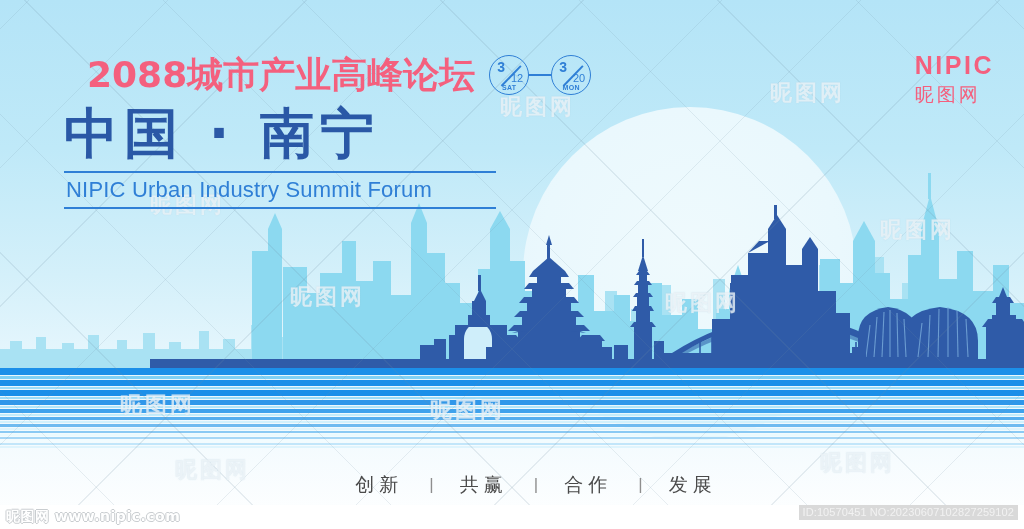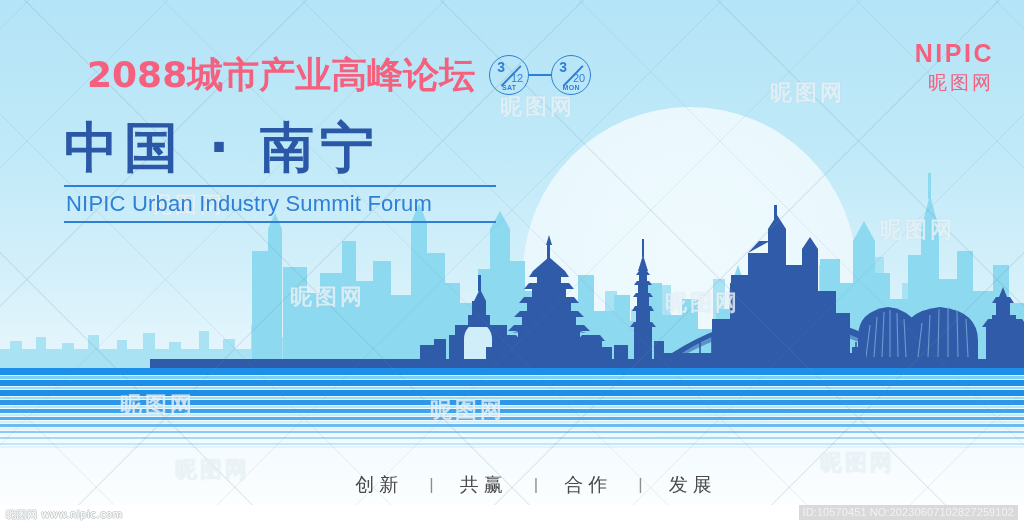--- a/index.html
+++ b/index.html
@@ -87,37 +87,37 @@
     font-size:11px;font-weight:400;color:#2f7fd6;line-height:1;
   }
   .badge .wd{
     position:absolute;left:0;right:0;bottom:3px;text-align:center;
     font-family:"Liberation Sans",sans-serif;
     font-size:7px;font-weight:700;color:#2f7fd6;letter-spacing:.3px;line-height:1;
   }
   .connector{width:22px;height:1.6px;background:#2f7fd6;}
 
   .hl-city{
-    margin-top:20px;
+    margin-top:6px;
     font-family:"DejaVu Sans","Liberation Sans",sans-serif;
     font-size:54px;font-weight:700;color:#2a58a6;
     letter-spacing:6px;line-height:1.12;white-space:nowrap;
   }
 
   .hl-en-wrap{margin-top:7px;width:432px;}
   .hl-rule{height:1.6px;background:#2f7fd6;width:100%;}
   .hl-en{
     font-family:"Liberation Sans",sans-serif;
     font-size:22px;font-weight:400;color:#2f7fd6;
     letter-spacing:.2px;line-height:1.42;white-space:nowrap;
     padding:1px 0 2px 2px;
   }
 
   
-  .brand{position:absolute;right:30px;top:40px;text-align:right;}
+  .brand{position:absolute;right:30px;top:52px;text-align:left;}
   .brand-en{
     font-family:"Liberation Sans",sans-serif;
     font-size:25px;font-weight:700;color:#f4607e;letter-spacing:2.5px;line-height:1.1;
   }
   .brand-cn{
     font-family:"DejaVu Sans","Liberation Sans",sans-serif;
     font-size:19px;font-weight:400;color:#f4607e;letter-spacing:3px;line-height:1.5;
   }
 
   
@@ -136,21 +136,21 @@
   }
 
   
   .footer{
     position:absolute;left:0;bottom:0;width:1024px;height:24px;
     background:#ffffff;
   }
   .footer-left{
     position:absolute;left:6px;top:3px;
     font-family:"DejaVu Sans","Liberation Sans",sans-serif;
-    font-size:10px;font-weight:400;letter-spacing:.5px;
+    font-size:14px;font-weight:700;letter-spacing:.5px;
     color:#ffffff;-webkit-text-stroke:0;
     text-shadow:
       -1px 0 #c9cdd0, 1px 0 #c9cdd0, 0 -1px #c9cdd0, 0 1px #c9cdd0;
     white-space:nowrap;
   }
   .footer-id{
     position:absolute;right:6px;top:0;height:15px;
     background:#d9d9d9;color:#f2f2f2;
     font-family:"Liberation Sans",sans-serif;
     font-size:11px;line-height:15px;letter-spacing:.1px;

